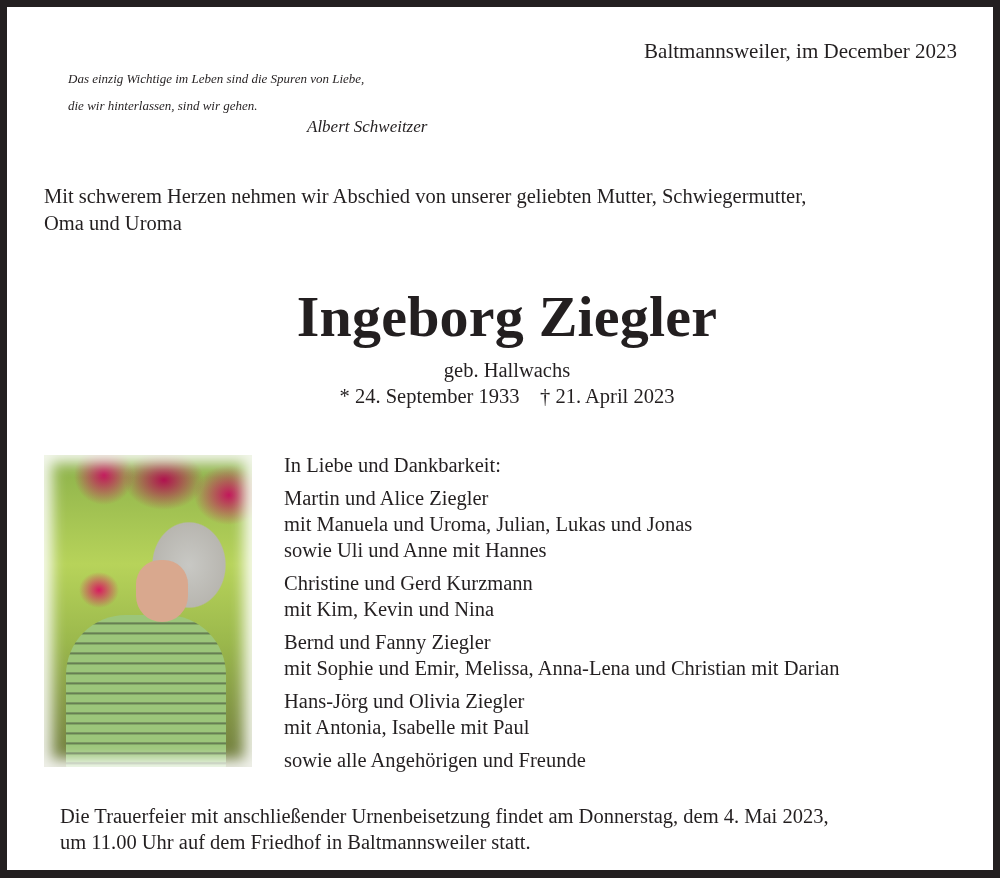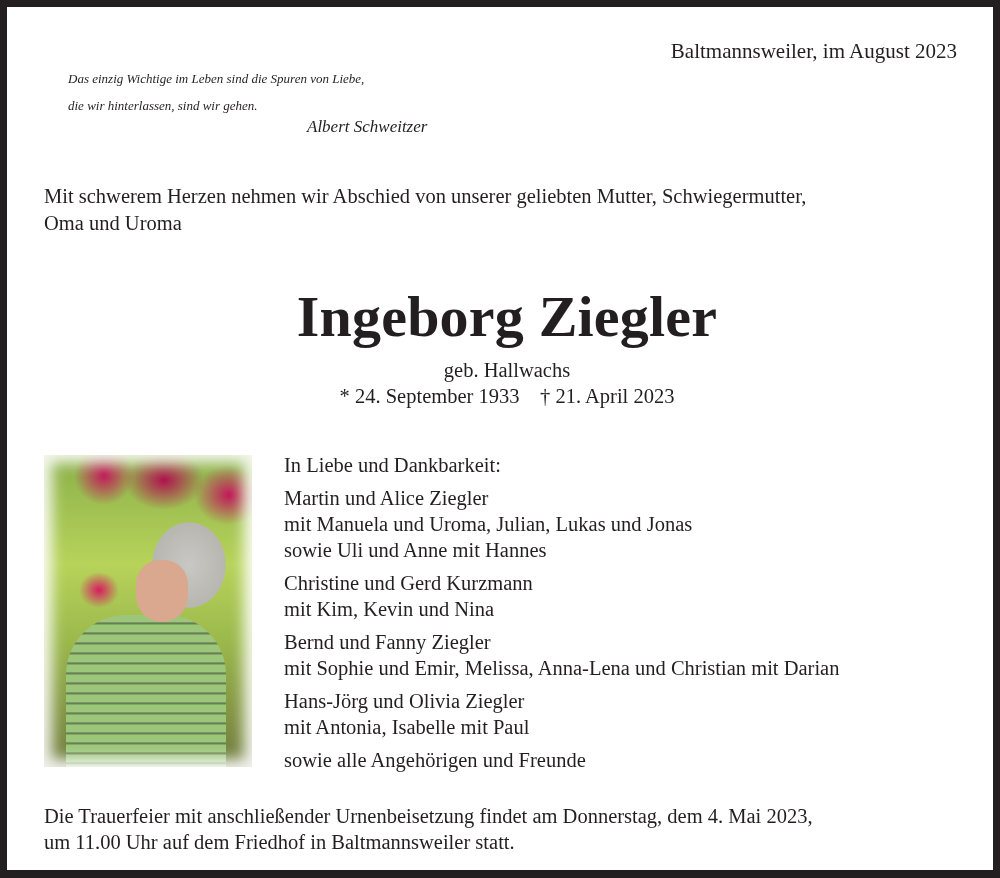--- a/index.html
+++ b/index.html
@@ -71,28 +71,28 @@
   .mourners {
     position: absolute; left: 277px; top: 445px; width: 700px;
     font-size: 20.5px; line-height: 26px;
   }
   .mourners .group { margin-bottom: 7px; }
   .mourners .line { display: block; white-space: nowrap; }
   .funeral {
     position: absolute; left: 37px; top: 796px; width: 940px;
     font-size: 20.5px; line-height: 26px;
   }
-  .funeral .line { display: block; white-space: nowrap; }
+  .funeral .line { display: block; white-space: nowrap; margin-left: 16px; }
 </style>
 </head>
 <body>
 
 <div class="frame">
 
-  <div class="place-date txt">Baltmannsweiler, im August 2023</div>
+  <div class="place-date txt">Baltmannsweiler, im December 2023</div>
 
   <div class="quote txt">
     <span class="line">Das einzig Wichtige im Leben sind die Spuren von Liebe,</span>
     <span class="line">die wir hinterlassen, sind wir gehen.</span>
   </div>
   <div class="quote-author txt">Albert Schweitzer</div>
 
   <div class="intro txt">
     <span class="line">Mit schwerem Herzen nehmen wir Abschied von unserer geliebten Mutter, Schwiegermutter,</span>
     <span class="line">Oma und Uroma</span>

